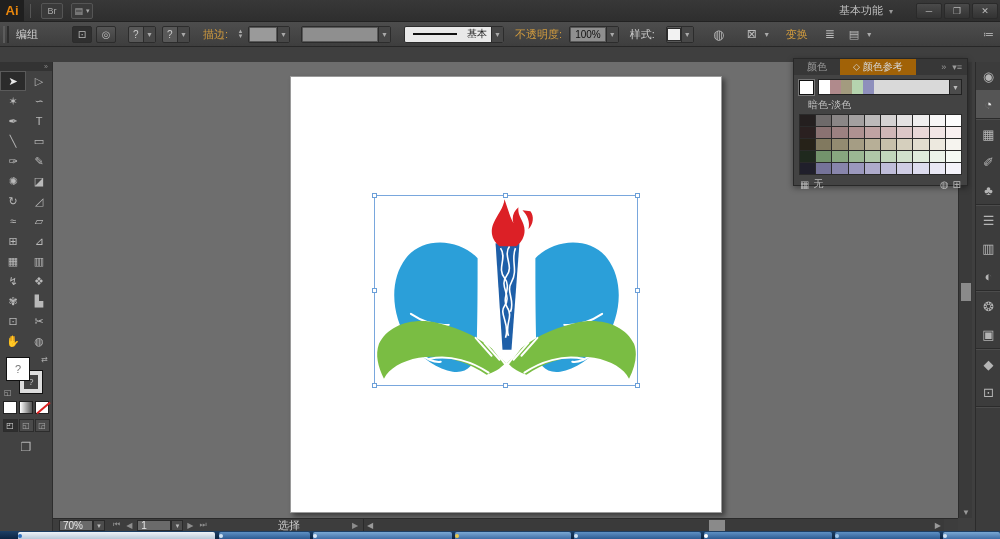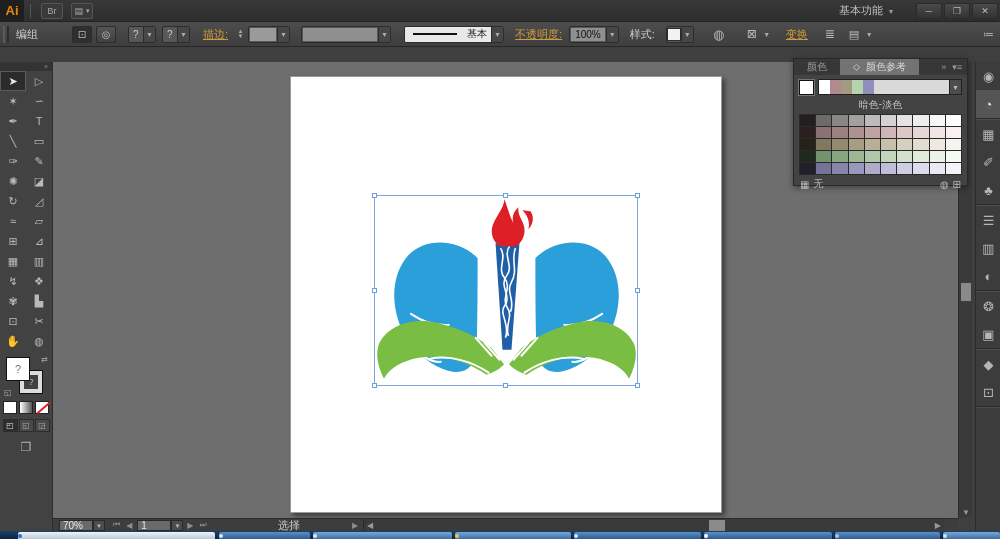--- a/index.html
+++ b/index.html
@@ -16,21 +16,21 @@
   .mb-spacer { flex:1; }
   .workspace { color:#bdbdbd; font-size:11px; margin-right:21px; }
   .workspace .dd { font-size:8px; color:#999; margin-left:6px; }
   .winbtns { display:flex; margin-right:2px; }
   .winbtn { width:26px; height:16px; display:flex; align-items:center; justify-content:center; color:#bbb; font-size:9px; background:linear-gradient(#4a4a4a,#333); border:1px solid #2a2a2a; margin-left:2px; border-radius:2px; }
 
   
   .controlbar { position:absolute; left:0; top:22px; width:1000px; height:25px; background:linear-gradient(#4d4d4d,#3e3e3e); border-bottom:1px solid #272727; display:flex; align-items:center; font-size:11px; }
   .grip { width:6px; height:17px; border-left:2px solid #5c5c5c; border-right:2px solid #2d2d2d; margin:0 5px 0 3px; }
   .cb-label { color:#cfcfcf; margin:0 8px 0 2px; }
-  .cb-link { color:#d09a3e; text-decoration:underline; margin:0 4px; }
+  .cb-link { color:#d09a3e; margin:0 4px; }
   .cb-btn { width:20px; height:17px; border:1px solid #2c2c2c; background:linear-gradient(#555,#404040); color:#bbb; display:flex; align-items:center; justify-content:center; font-size:10px; margin:0 2px; border-radius:2px; }
   .cb-btn.pressed { background:#2f2f2f; }
   .cb-dd { height:17px; border:1px solid #2c2c2c; background:#585858; color:#ccc; display:flex; align-items:center; margin:0 3px; border-radius:2px; font-size:10px; }
   .cb-dd .val { padding:0 4px; min-width:14px; }
   .cb-dd .arr { width:12px; height:100%; background:#474747; border-left:1px solid #2c2c2c; display:flex; align-items:center; justify-content:center; font-size:7px; color:#aaa; }
   .cb-dd.light { background:#e9e9e9; color:#222; }
   .stepper { display:flex; flex-direction:column; width:9px; margin-left:4px; }
   .stepper span { font-size:6px; line-height:5px; color:#aaa; text-align:center; }
   .stroke-line { width:44px; height:2px; background:#111; margin:0 6px 0 8px; }
   .cb-right { margin-left:auto; margin-right:6px; color:#aaa; font-size:11px; }
@@ -85,29 +85,29 @@
   .st-nav { color:#8d8d8d; font-size:8px; margin:0 3px; }
   .st-mode { position:absolute; left:225px; color:#cfcfcf; font-size:11px; }
   .hscroll { position:absolute; left:310px; right:14px; top:0; height:13px; background:#3a3a3a; border-left:1px solid #2a2a2a; }
   .hthumb { position:absolute; left:345px; top:1px; width:16px; height:11px; background:#8a8a8a; }
   .harrow { position:absolute; top:2px; color:#999; font-size:8px; }
 
   
   .cg-panel { position:absolute; left:793px; top:58px; width:175px; height:128px; background:#434343; border:1px solid #282828; box-shadow:0 2px 6px rgba(0,0,0,.4); }
   .cg-tabs { height:16px; background:#373737; display:flex; align-items:stretch; font-size:10px; }
   .cg-tab { padding:0 13px; display:flex; align-items:center; color:#9a9a9a; }
-  .cg-tab.active { background:#737373; color:#d6d6d6;font-family:Liberation Mono, monospace; }
+  .cg-tab.active { background:#a16207; color:#d6d6d6; }
   .cg-tabicons { margin-left:auto; display:flex; align-items:center; gap:6px; padding-right:5px; color:#9a9a9a; font-size:9px; }
   .cg-row1 { display:flex; align-items:center; gap:4px; padding:4px 5px 2px; }
   .cg-base { width:15px; height:15px; background:#fff; border:1px solid #111; outline:1px solid #777; }
   .cg-harmony { flex:1; height:16px; background:#d9d9d9; border:1px solid #222; display:flex; align-items:stretch; }
   .cg-harmony .hs { width:11px; }
   .cg-harmony .hfill { flex:1; }
   .cg-harmony .harr { width:12px; background:#4c4c4c; border-left:1px solid #222; color:#bbb; font-size:7px; display:flex; align-items:center; justify-content:center; }
-  .cg-row2 { display:flex; justify-content:center; padding:1px 14px; font-size:10px; color:#c2c2c2; }
+  .cg-row2 { display:flex; justify-content:flex-start; padding:1px 14px; font-size:10px; color:#c2c2c2; }
   .cg-grid { display:grid; grid-template-columns:repeat(10,1fr); gap:1px; background:#2a2a2a; border:1px solid #2a2a2a; margin:1px 5px; }
   .cg-cell { height:11px; }
   .cg-foot { display:flex; align-items:center; padding:1px 6px; font-size:10px; color:#bbb; gap:4px; }
   .cg-foot .sp { flex:1; }
 
   
   .dock { position:absolute; left:975px; top:62px; width:25px; height:469px; background:#3c3c3c; border-left:1px solid #2b2b2b; }
   .dock-item { width:25px; height:28px; display:flex; align-items:center; justify-content:center; color:#b5b5b5; font-size:13px; }
   .dock-item.active { background:#555; color:#e8e8e8; }
   .dock-sep { height:2px; border-top:1px solid #2b2b2b; border-bottom:1px solid #4c4c4c; }

